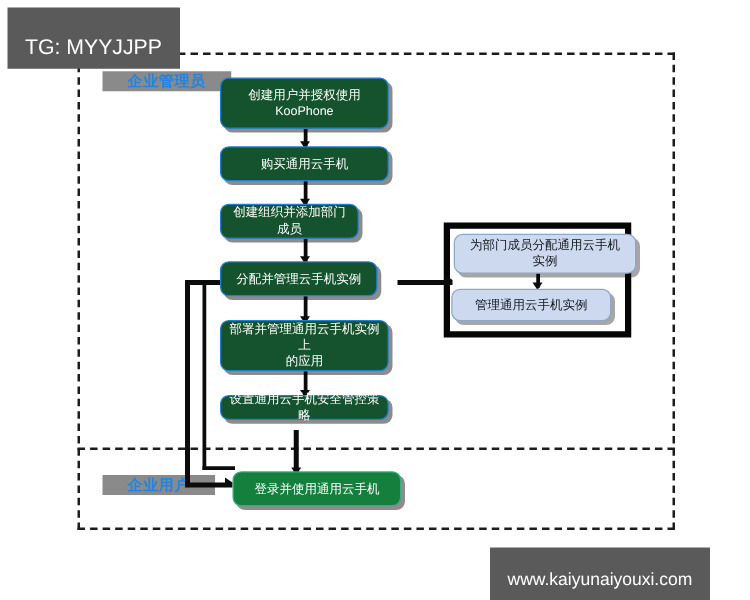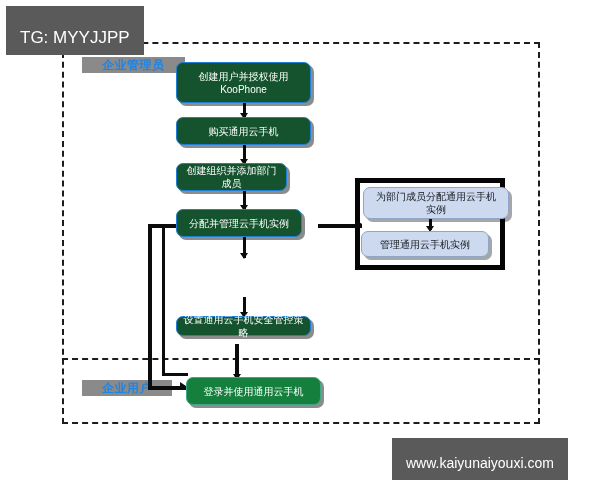--- a/index.html
+++ b/index.html
@@ -201,20 +201,22 @@
 
   <div class="node node-blue" style="left:176px; top:62px; width:135px; height:41px;">创建用户并授权使用
 KooPhone</div>
 
   <div class="node node-blue" style="left:176px; top:117px; width:135px; height:28px;">购买通用云手机</div>
 
   <div class="node node-blue" style="left:176px; top:163px; width:111px; height:28px;">创建组织并添加部门成员</div>
 
   <div class="node node-blue" style="left:176px; top:209px; width:126px; height:28px;">分配并管理云手机实例</div>
 
+  <div class="node node-blue" style="left:176px; top:256px; width:135px; height:41px;">部署并管理通用云手机实例上
+的应用</div>
 
   <div class="node node-blue" style="left:176px; top:316px; width:135px; height:20px;">设置通用云手机安全管控策略</div>
 
   <div class="node node-pale" style="left:363px; top:187px; width:146px; height:32px;">为部门成员分配通用云手机
 实例</div>
 
   <div class="node node-pale" style="left:351px; top:231px; width:128px; height:26px;margin-left:10px;">管理通用云手机实例</div>
 
   <div class="node node-green" style="left:186px; top:377px; width:135px; height:28px;">登录并使用通用云手机</div>
 

